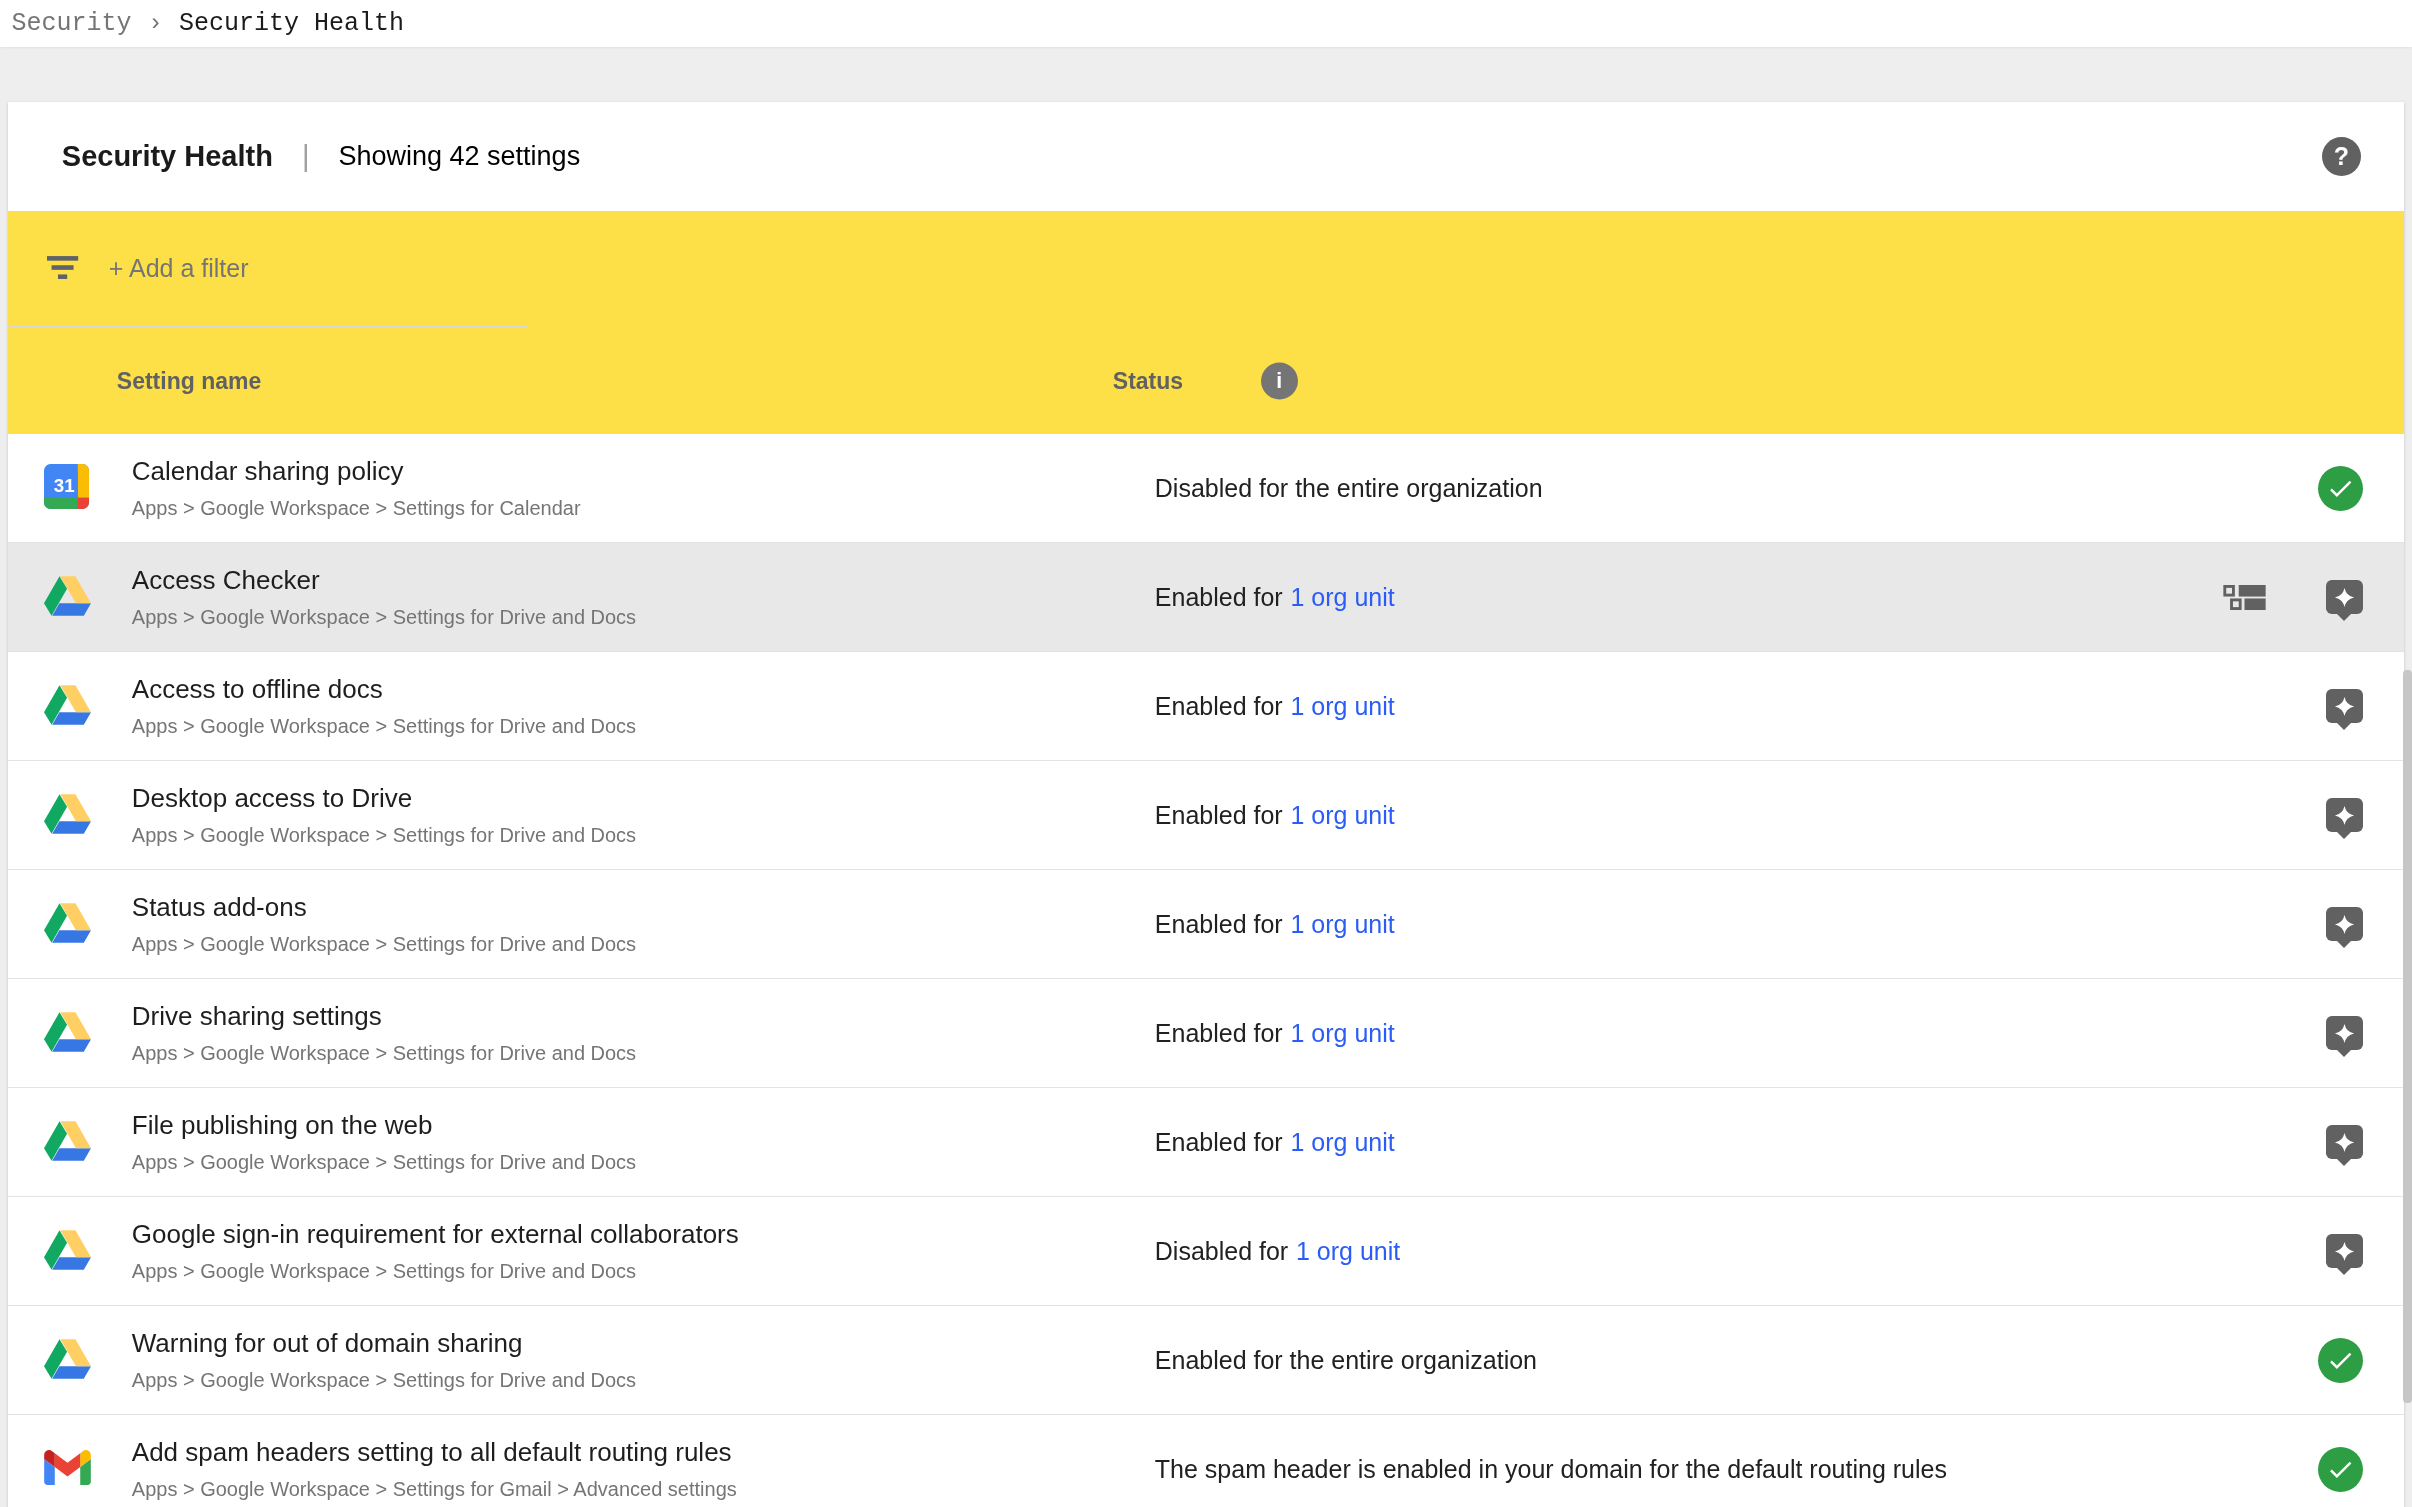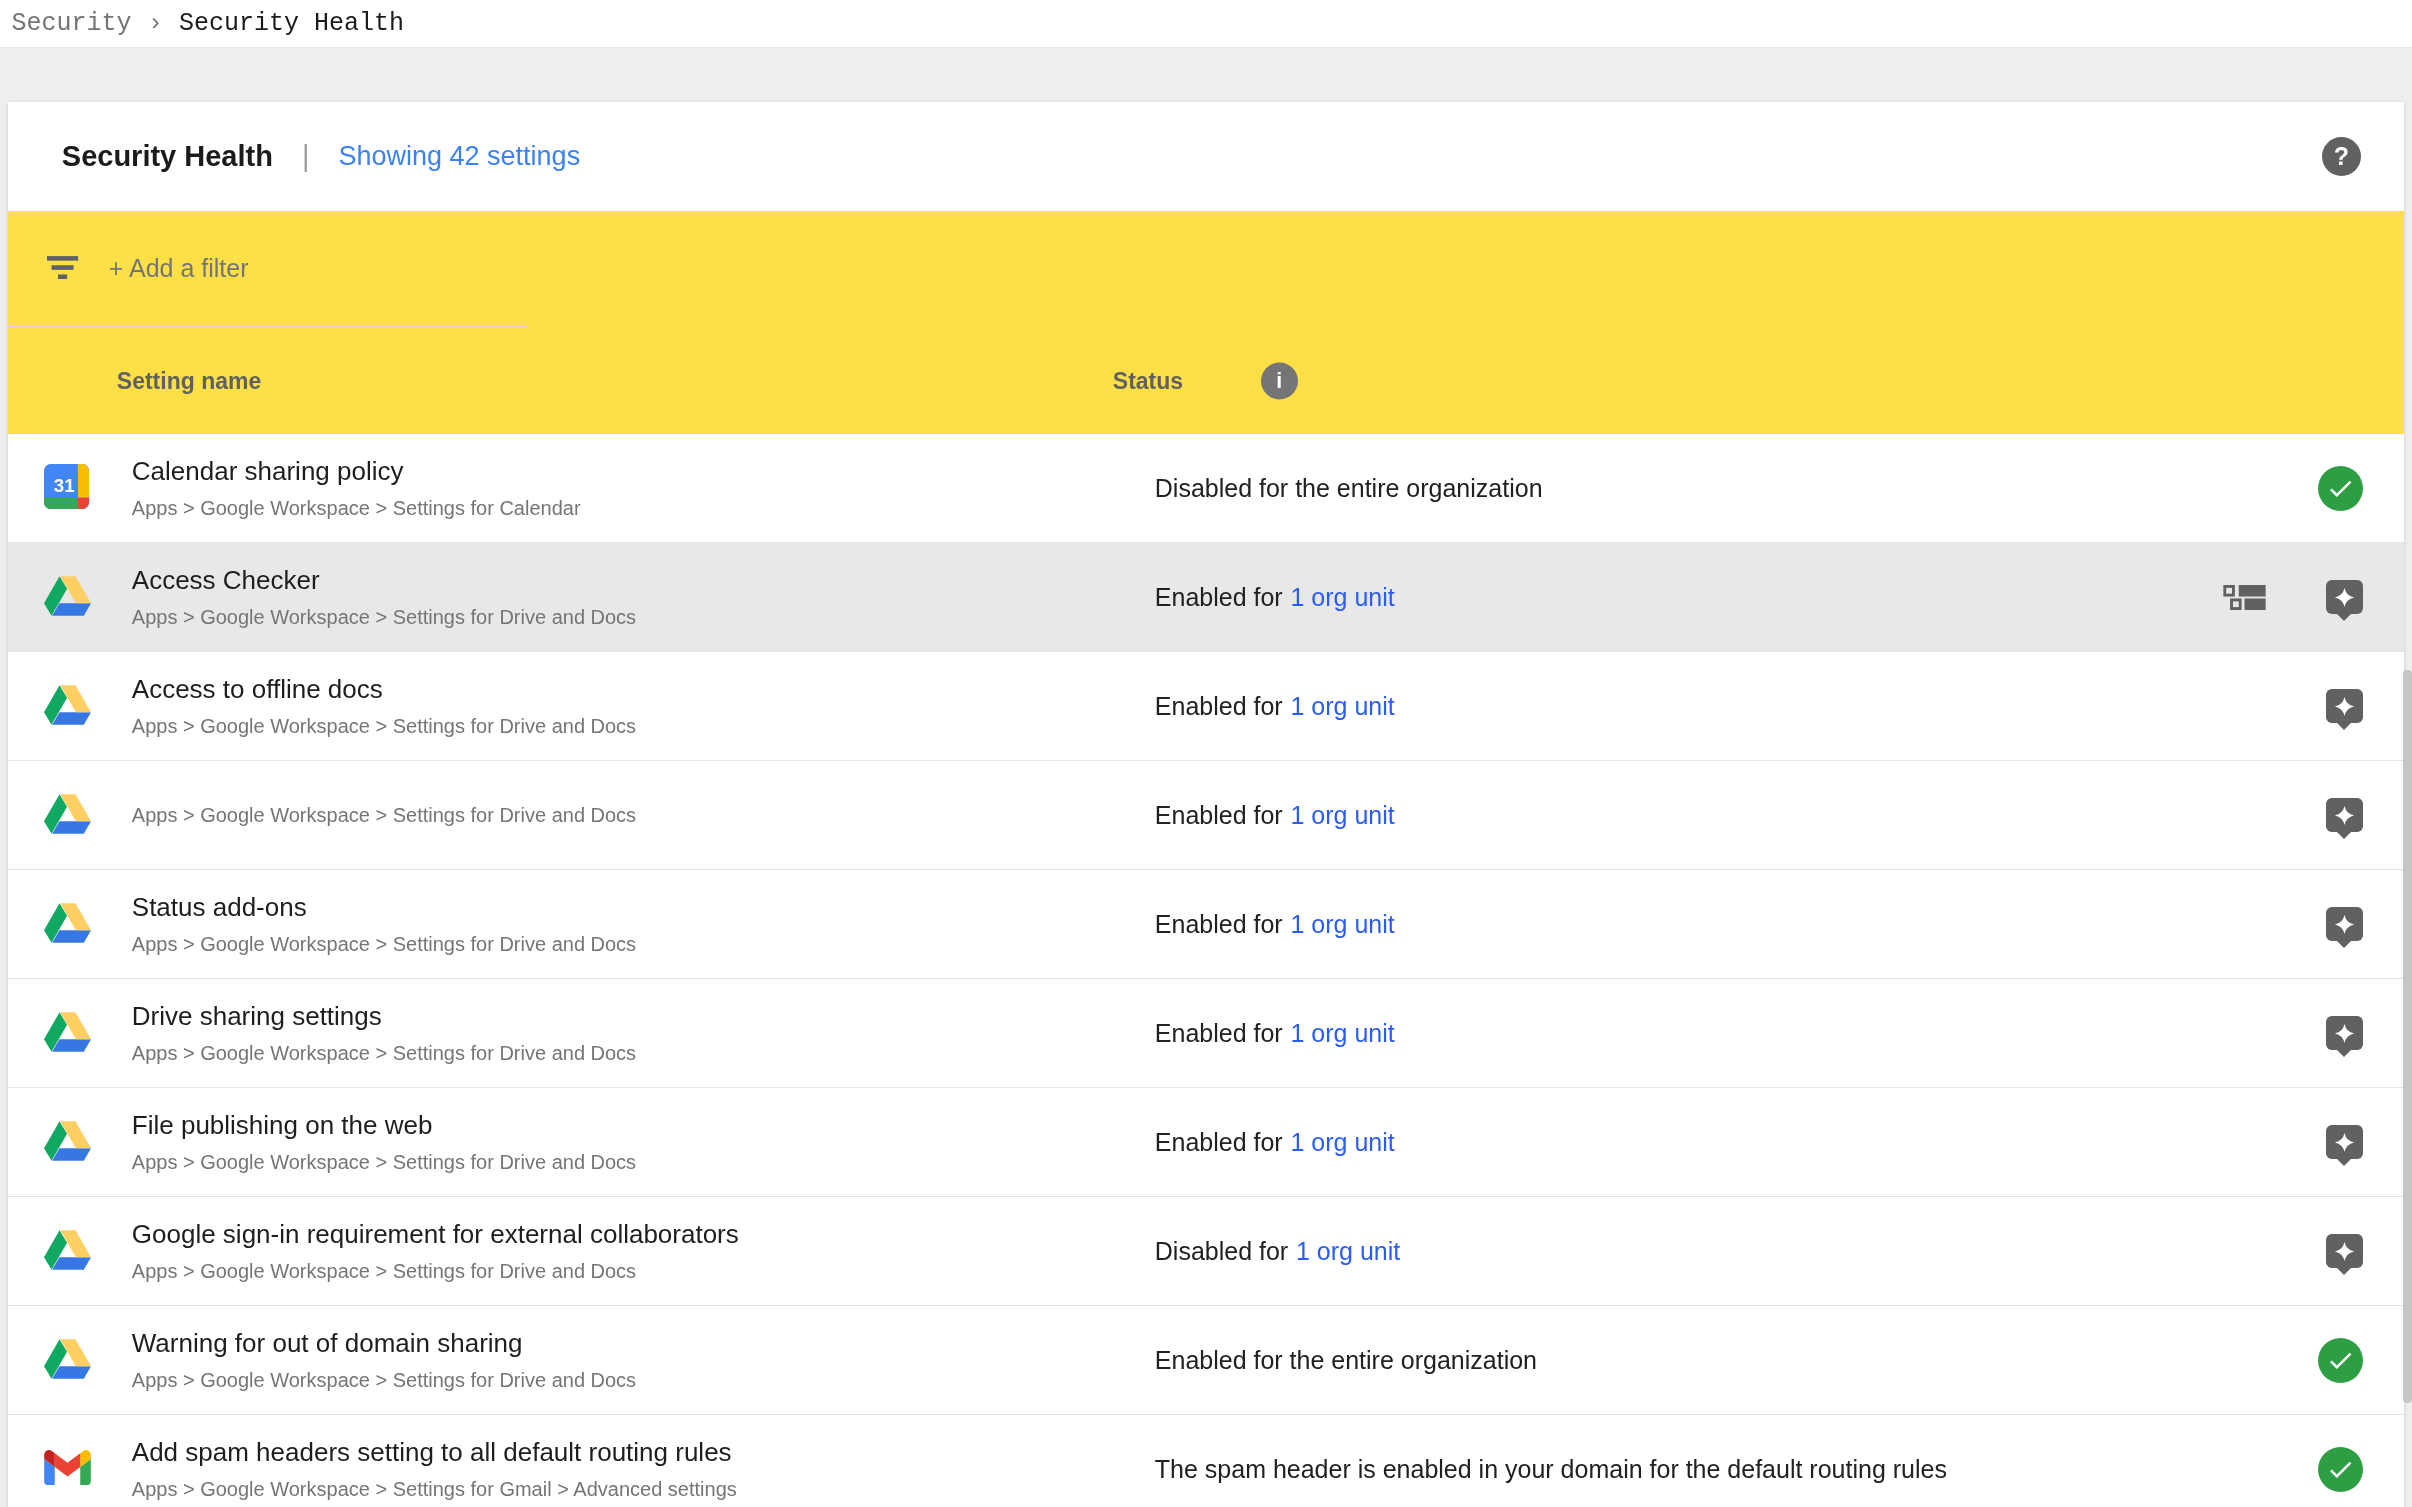--- a/index.html
+++ b/index.html
@@ -21,21 +21,21 @@
   .crumb-current { font-size:25px; color:#1b1b1b; font-weight:500; }
   
   .card {
     position:absolute; left:7.8px; top:102px; width:2396px; height:1419px;
     background:#ffffff; box-shadow:0 1px 2.9px rgba(0,0,0,0.18);
     z-index:2; overflow:hidden;
   }
   .card-header { height:109px; display:flex; align-items:center; padding:0 43px 0 54px; }
   .page-title { font-size:29px; font-weight:700; color:#1b1b1b; }
   .title-divider { font-size:29px; color:#9e9e9e; margin:0 29px; font-weight:400; }
-  .count-text { font-size:27px; color:#3b82f6; }
+  .count-text { font-size:27px; color:#000000; }
   .help-icon {
     margin-left:auto; width:39px; height:39px; border-radius:50%;
     background:#616161; color:#ffffff; font-size:25px; font-weight:700;
     display:flex; align-items:center; justify-content:center; cursor:pointer;
   }
   
   .gray-band { background:#fde047; height:223px; }
   .filter-row { height:115px; display:flex; align-items:center; padding-left:39px; }
   .filter-icon { margin-top:3.9px; }
   .filter-label { margin-left:29px; font-size:25px; color:#757575; cursor:pointer; }
@@ -208,20 +208,21 @@
   </div>
       <div class="row">
     <div class="cell-icon">
       <span><svg viewBox="0 0 139 120" width="47" height="41">
        <path d="M24.2 120l21.3-37h93.5l-21.3 37z" fill="#3777E3"></path>
        <path d="M94.3 83h44.7l-45.9-80h-44.7z" fill="#FFCF63"></path>
        <path d="M0 83l22.3 37 45.9-80-22.3-37z" fill="#11A861"></path>
      </svg></span>
     </div>
     <div class="cell-name">
+      <div class="row-title">Desktop access to Drive</div>
       <div class="row-path">Apps &gt; Google Workspace &gt; Settings for Drive and Docs</div>
     </div>
     <div class="cell-status">
       <span>Enabled for</span><a class="status-link">1 org unit</a>
     </div>
     <div class="cell-trailing">
 
       <span class="rec-badge">
             <svg viewBox="0 0 24 24" width="23" height="23">
      <path fill="#ffffff" d="M12 2 Q13.8 10.2 22 12 Q13.8 13.8 12 22 Q10.2 13.8 2 12 Q10.2 10.2 12 2 Z"></path>

